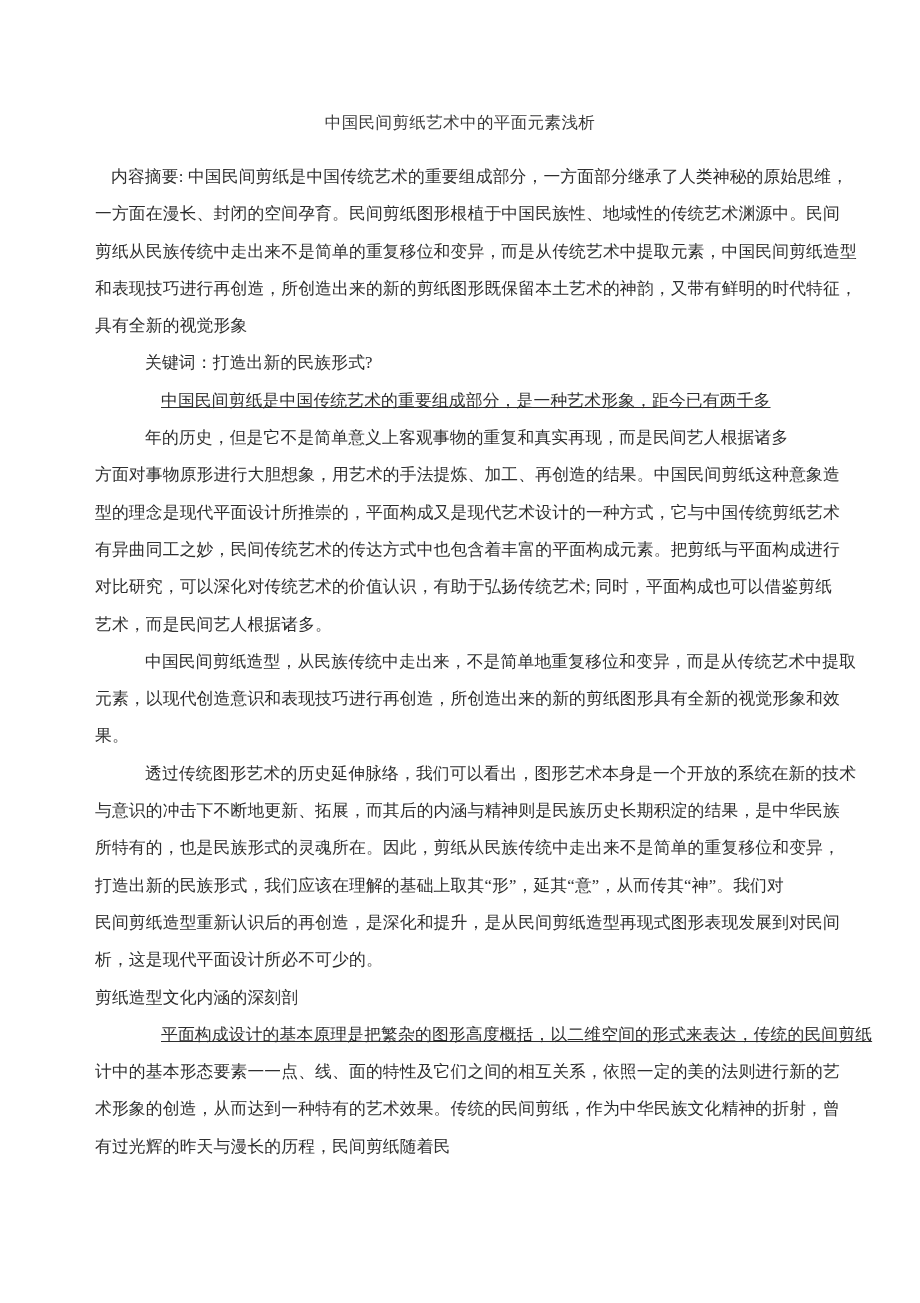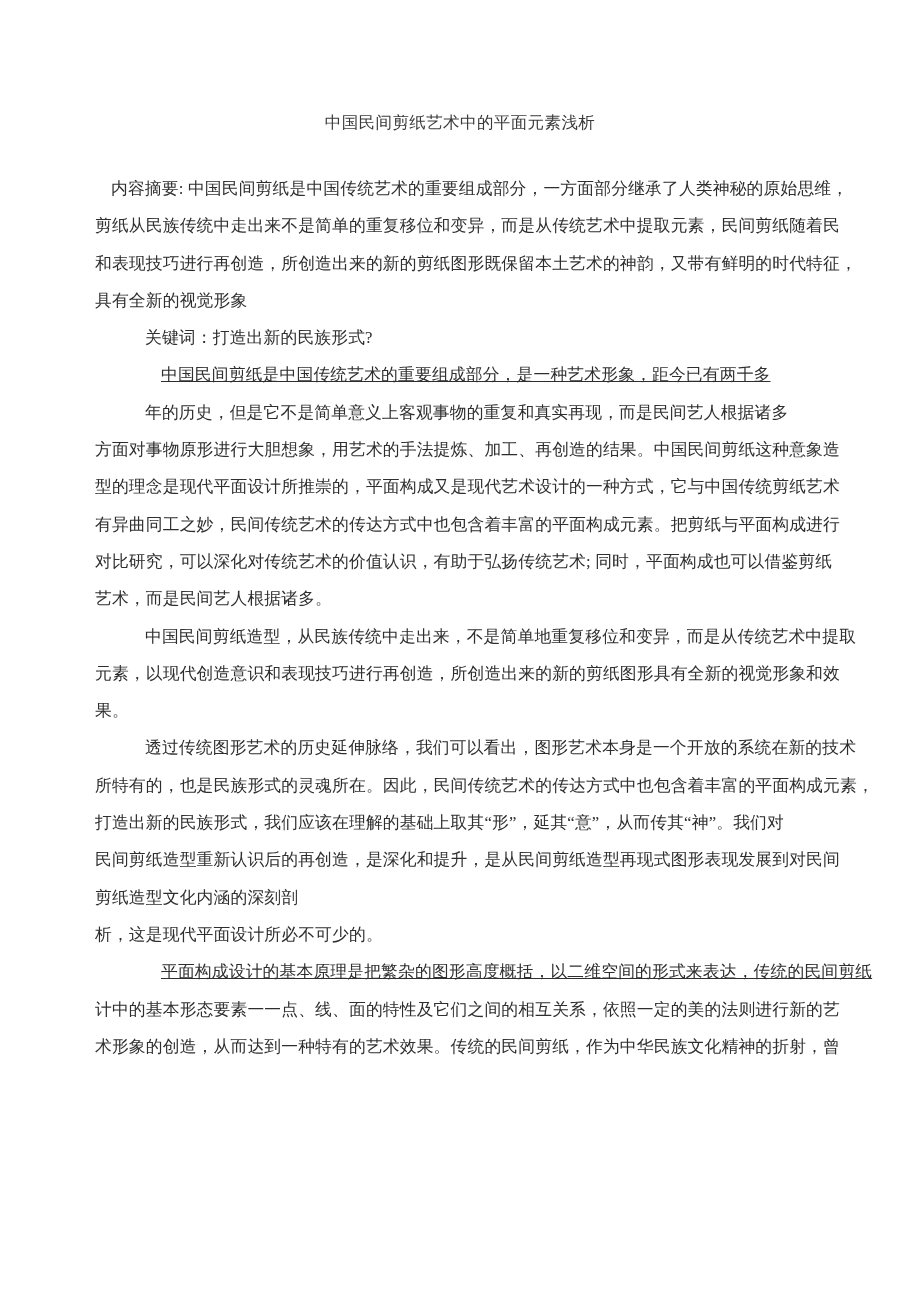--- a/index.html
+++ b/index.html
@@ -30,21 +30,21 @@
     font-size: 16.5px;
     line-height: 22px;
     letter-spacing: 0.4px;
     color: #3a3a3a;
     font-weight: normal;
     margin: 0;
   }
   .body-block {
     position: absolute;
     left: 95px;
-    top: 170px;
+    top: 158px;
     width: 722px;
   }
   .line {
     font-size: 16.8px;
     line-height: 37.3px;
     letter-spacing: 0.15px;
     color: #2e2e2e;
     white-space: pre;
     text-align: left;
   }
@@ -57,38 +57,41 @@
 </head>
 <body>
 
 <div class="page">
 
   <h1 class="doc-title">中国民间剪纸艺术中的平面元素浅析</h1>
 
   <div class="body-block">
 
   <div class="line ind-1">内容摘要: 中国民间剪纸是中国传统艺术的重要组成部分，一方面部分继承了人类神秘的原始思维，</div>
-      <div class="line ind-0">剪纸从民族传统中走出来不是简单的重复移位和变异，而是从传统艺术中提取元素，民间剪纸随着民</div>
+      <div class="line ind-0">一方面在漫长、封闭的空间孕育。民间剪纸图形根植于中国民族性、地域性的传统艺术渊源中。民间</div>
+      <div class="line ind-0">剪纸从民族传统中走出来不是简单的重复移位和变异，而是从传统艺术中提取元素，中国民间剪纸造型</div>
       <div class="line ind-0">和表现技巧进行再创造，所创造出来的新的剪纸图形既保留本土艺术的神韵，又带有鲜明的时代特征，</div>
       <div class="line ind-0">具有全新的视觉形象</div>
       <div class="line ind-2">关键词：打造出新的民族形式?</div>
       <div class="line ind-3">中国民间剪纸是中国传统艺术的重要组成部分，是一种艺术形象，距今已有两千多</div>
       <div class="line ind-2">年的历史，但是它不是简单意义上客观事物的重复和真实再现，而是民间艺人根据诸多</div>
       <div class="line ind-0">方面对事物原形进行大胆想象，用艺术的手法提炼、加工、再创造的结果。中国民间剪纸这种意象造</div>
       <div class="line ind-0">型的理念是现代平面设计所推崇的，平面构成又是现代艺术设计的一种方式，它与中国传统剪纸艺术</div>
       <div class="line ind-0">有异曲同工之妙，民间传统艺术的传达方式中也包含着丰富的平面构成元素。把剪纸与平面构成进行</div>
       <div class="line ind-0">对比研究，可以深化对传统艺术的价值认识，有助于弘扬传统艺术; 同时，平面构成也可以借鉴剪纸</div>
       <div class="line ind-0">艺术，而是民间艺人根据诸多。</div>
       <div class="line ind-2">中国民间剪纸造型，从民族传统中走出来，不是简单地重复移位和变异，而是从传统艺术中提取</div>
       <div class="line ind-0">元素，以现代创造意识和表现技巧进行再创造，所创造出来的新的剪纸图形具有全新的视觉形象和效</div>
       <div class="line ind-0">果。</div>
       <div class="line ind-2">透过传统图形艺术的历史延伸脉络，我们可以看出，图形艺术本身是一个开放的系统在新的技术</div>
-      <div class="line ind-0">所特有的，也是民族形式的灵魂所在。因此，民间传统艺术的传达方式中也包含着丰富的平面构成元素，</div>
+      <div class="line ind-0">与意识的冲击下不断地更新、拓展，而其后的内涵与精神则是民族历史长期积淀的结果，是中华民族</div>
+      <div class="line ind-0">所特有的，也是民族形式的灵魂所在。因此，剪纸从民族传统中走出来不是简单的重复移位和变异，</div>
       <div class="line ind-0">打造出新的民族形式，我们应该在理解的基础上取其“形”，延其“意”，从而传其“神”。我们对</div>
       <div class="line ind-0">民间剪纸造型重新认识后的再创造，是深化和提升，是从民间剪纸造型再现式图形表现发展到对民间</div>
+      <div class="line ind-0">析，这是现代平面设计所必不可少的。</div>
       <div class="line ind-0">剪纸造型文化内涵的深刻剖</div>
-      <div class="line ind-0">析，这是现代平面设计所必不可少的。</div>
       <div class="line ind-3">平面构成设计的基本原理是把繁杂的图形高度概括，以二维空间的形式来表达，传统的民间剪纸</div>
       <div class="line ind-0">计中的基本形态要素一一点、线、面的特性及它们之间的相互关系，依照一定的美的法则进行新的艺</div>
       <div class="line ind-0">术形象的创造，从而达到一种特有的艺术效果。传统的民间剪纸，作为中华民族文化精神的折射，曾</div>
+      <div class="line ind-0">有过光辉的昨天与漫长的历程，民间剪纸随着民</div>
     </div>
 
 </div>
 
 </body></html>

